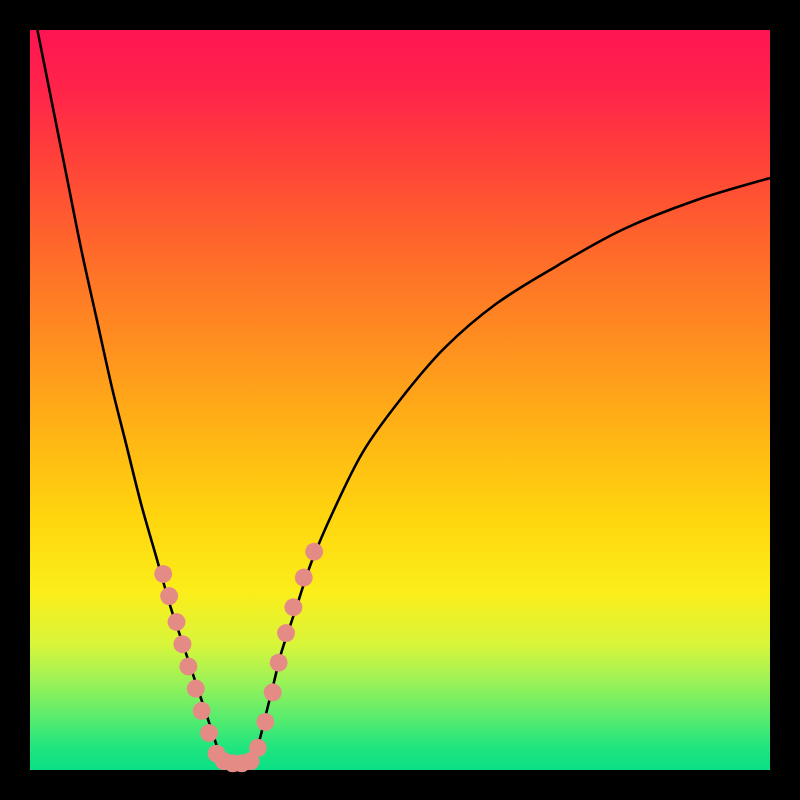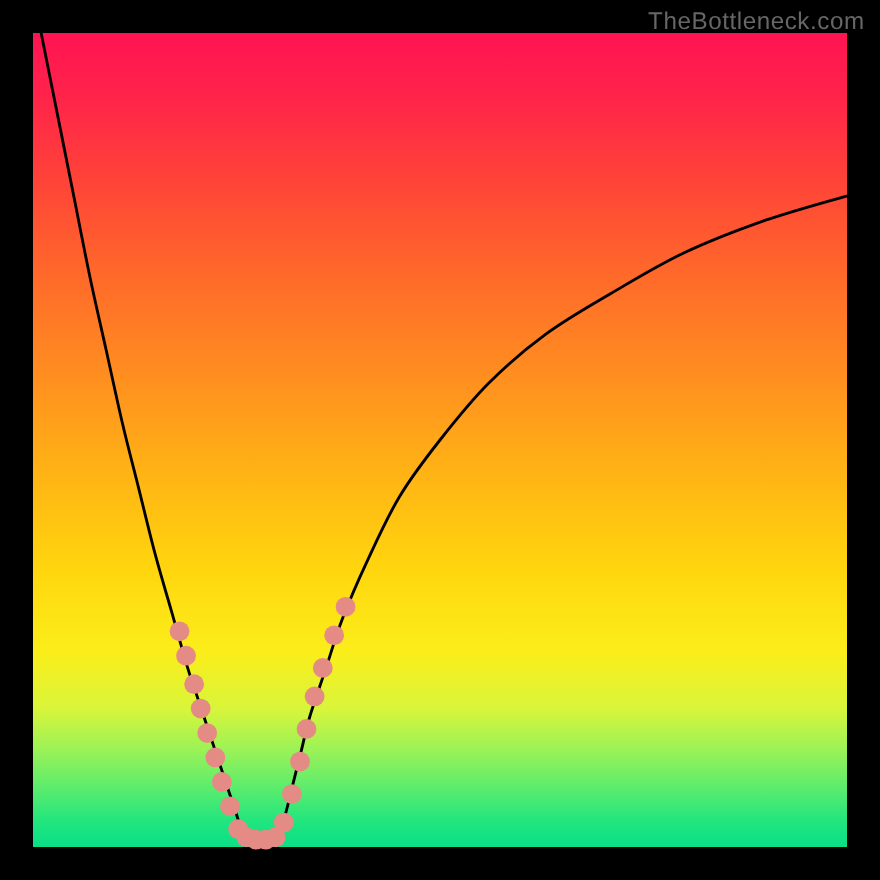--- a/index.html
+++ b/index.html
@@ -57,21 +57,20 @@
     top: 0;
     width: 740px;
     height: 740px;
     overflow: visible;
   }
 </style>
 </head>
 <body>
 
 <div class="frame">
-  <div class="watermark">TheBottleneck.com</div>
   <div class="plot">
     <svg class="curve" viewBox="0 0 740 740">
       <g id="svg-lines">
           <path d="M 7.4 0 C 9.866666666666667 12.333333333333334, 17.266666666666666 49.33333333333333, 22.2 74 C 27.133333333333333 98.66666666666667, 32.06666666666666 123.33333333333333, 37 148 C 41.93333333333334 172.66666666666666, 46.866666666666674 198.56666666666666, 51.800000000000004 222 C 56.733333333333334 245.43333333333334, 61.66666666666666 266.40000000000003, 66.6 288.6 C 71.53333333333333 310.8, 76.46666666666667 334.23333333333335, 81.4 355.2 C 86.33333333333334 376.16666666666663, 91.26666666666667 394.66666666666663, 96.2 414.4 C 101.13333333333334 434.1333333333333, 106.06666666666666 455.1, 111 473.6 C 115.93333333333334 492.1, 120.86666666666667 508.1333333333333, 125.80000000000001 525.4 C 130.73333333333335 542.6666666666666, 136.9 564.8666666666667, 140.6 577.2 C 144.29999999999998 589.5333333333334, 145.53333333333333 592, 148 599.4 C 150.46666666666667 606.8, 152.93333333333334 614.2, 155.4 621.6 C 157.86666666666667 629, 160.33333333333334 636.4, 162.8 643.8 C 165.26666666666668 651.1999999999999, 167.73333333333335 658.6, 170.20000000000002 666 C 172.66666666666669 673.4, 175.13333333333333 680.8000000000001, 177.6 688.2 C 180.06666666666666 695.6, 182.53333333333333 703, 185 710.4 C 187.46666666666667 717.8, 189.93333333333334 728.2833333333333, 192.4 732.6 C 194.86666666666667 736.9166666666667, 197.33333333333334 735.6833333333333, 199.8 736.3 C 202.26666666666668 736.9166666666666, 204.73333333333335 736.3, 207.20000000000002 736.3 C 209.66666666666669 736.3, 212.13333333333333 736.9166666666666, 214.6 736.3 C 217.06666666666666 735.6833333333333, 219.53333333333333 736.9166666666667, 222 732.6 C 224.46666666666667 728.2833333333333, 226.93333333333334 719.0333333333333, 229.4 710.4 C 231.86666666666667 701.7666666666667, 234.33333333333334 690.6666666666666, 236.8 680.8 C 239.26666666666668 670.9333333333333, 241.73333333333335 661.0666666666667, 244.20000000000002 651.2 C 246.66666666666669 641.3333333333334, 247.90000000000003 633.9333333333334, 251.60000000000002 621.6 C 255.3 609.2666666666667, 261.46666666666664 592, 266.4 577.2 C 271.3333333333333 562.4000000000001, 275.0333333333333 548.8333333333333, 281.2 532.8 C 287.3666666666667 516.7666666666667, 294.76666666666665 499.5, 303.4 481 C 312.0333333333333 462.5, 321.9 440.3, 333 421.8 C 344.1 403.3, 356.43333333333334 387.26666666666665, 370 370 C 383.56666666666666 352.73333333333335, 398.3666666666667 334.23333333333335, 414.40000000000003 318.20000000000005 C 430.4333333333334 302.16666666666674, 447.7 287.3666666666667, 466.2 273.8 C 484.7 260.23333333333335, 504.4333333333333 249.13333333333327, 525.4 236.79999999999995 C 546.3666666666667 224.46666666666664, 568.5666666666666 210.90000000000006, 592 199.80000000000007 C 615.4333333333334 188.70000000000007, 641.3333333333334 178.8333333333333, 666 170.19999999999993 C 690.6666666666666 161.56666666666658, 727.6666666666666 151.7, 740 148" fill="none" stroke="#000" stroke-width="2.6"></path>
         </g>
       <g id="svg-dots">
           <circle cx="133.2" cy="543.9" r="9" fill="#e58b86"></circle>
           <circle cx="139.12" cy="566.1" r="9" fill="#e58b86"></circle>
           <circle cx="146.52" cy="592" r="9" fill="#e58b86"></circle>
           <circle cx="152.44000000000003" cy="614.2" r="9" fill="#e58b86"></circle>

